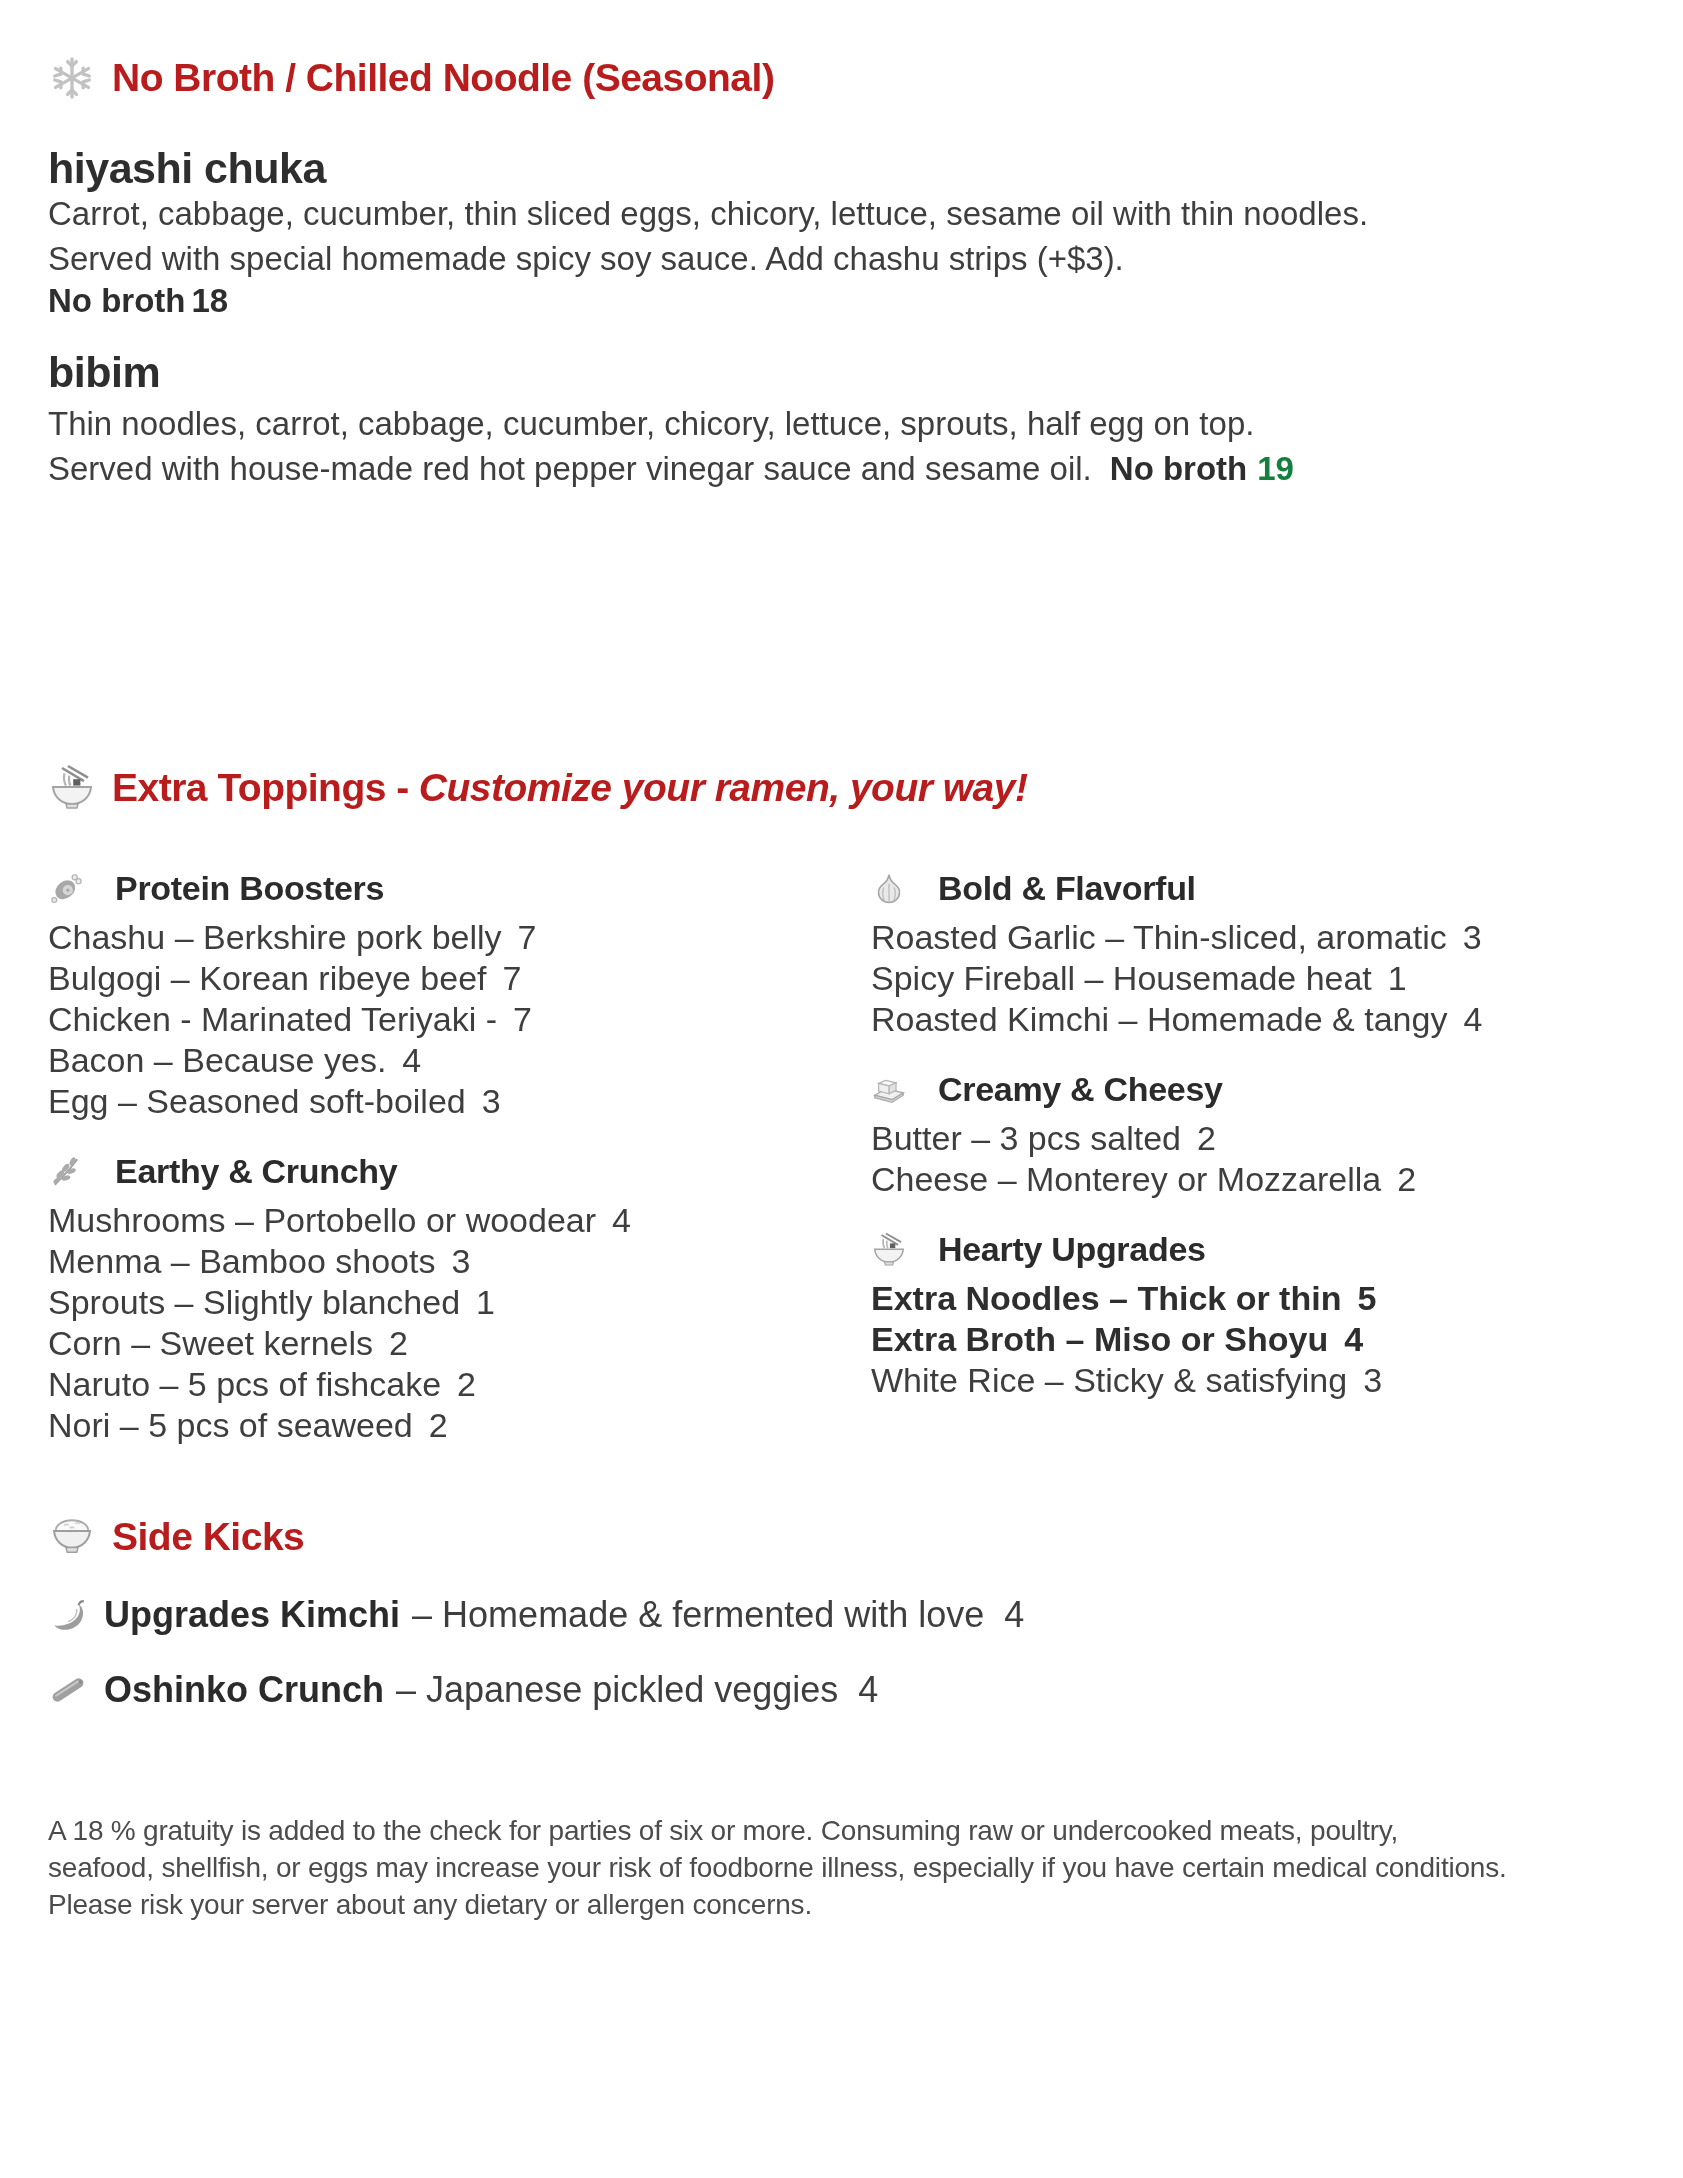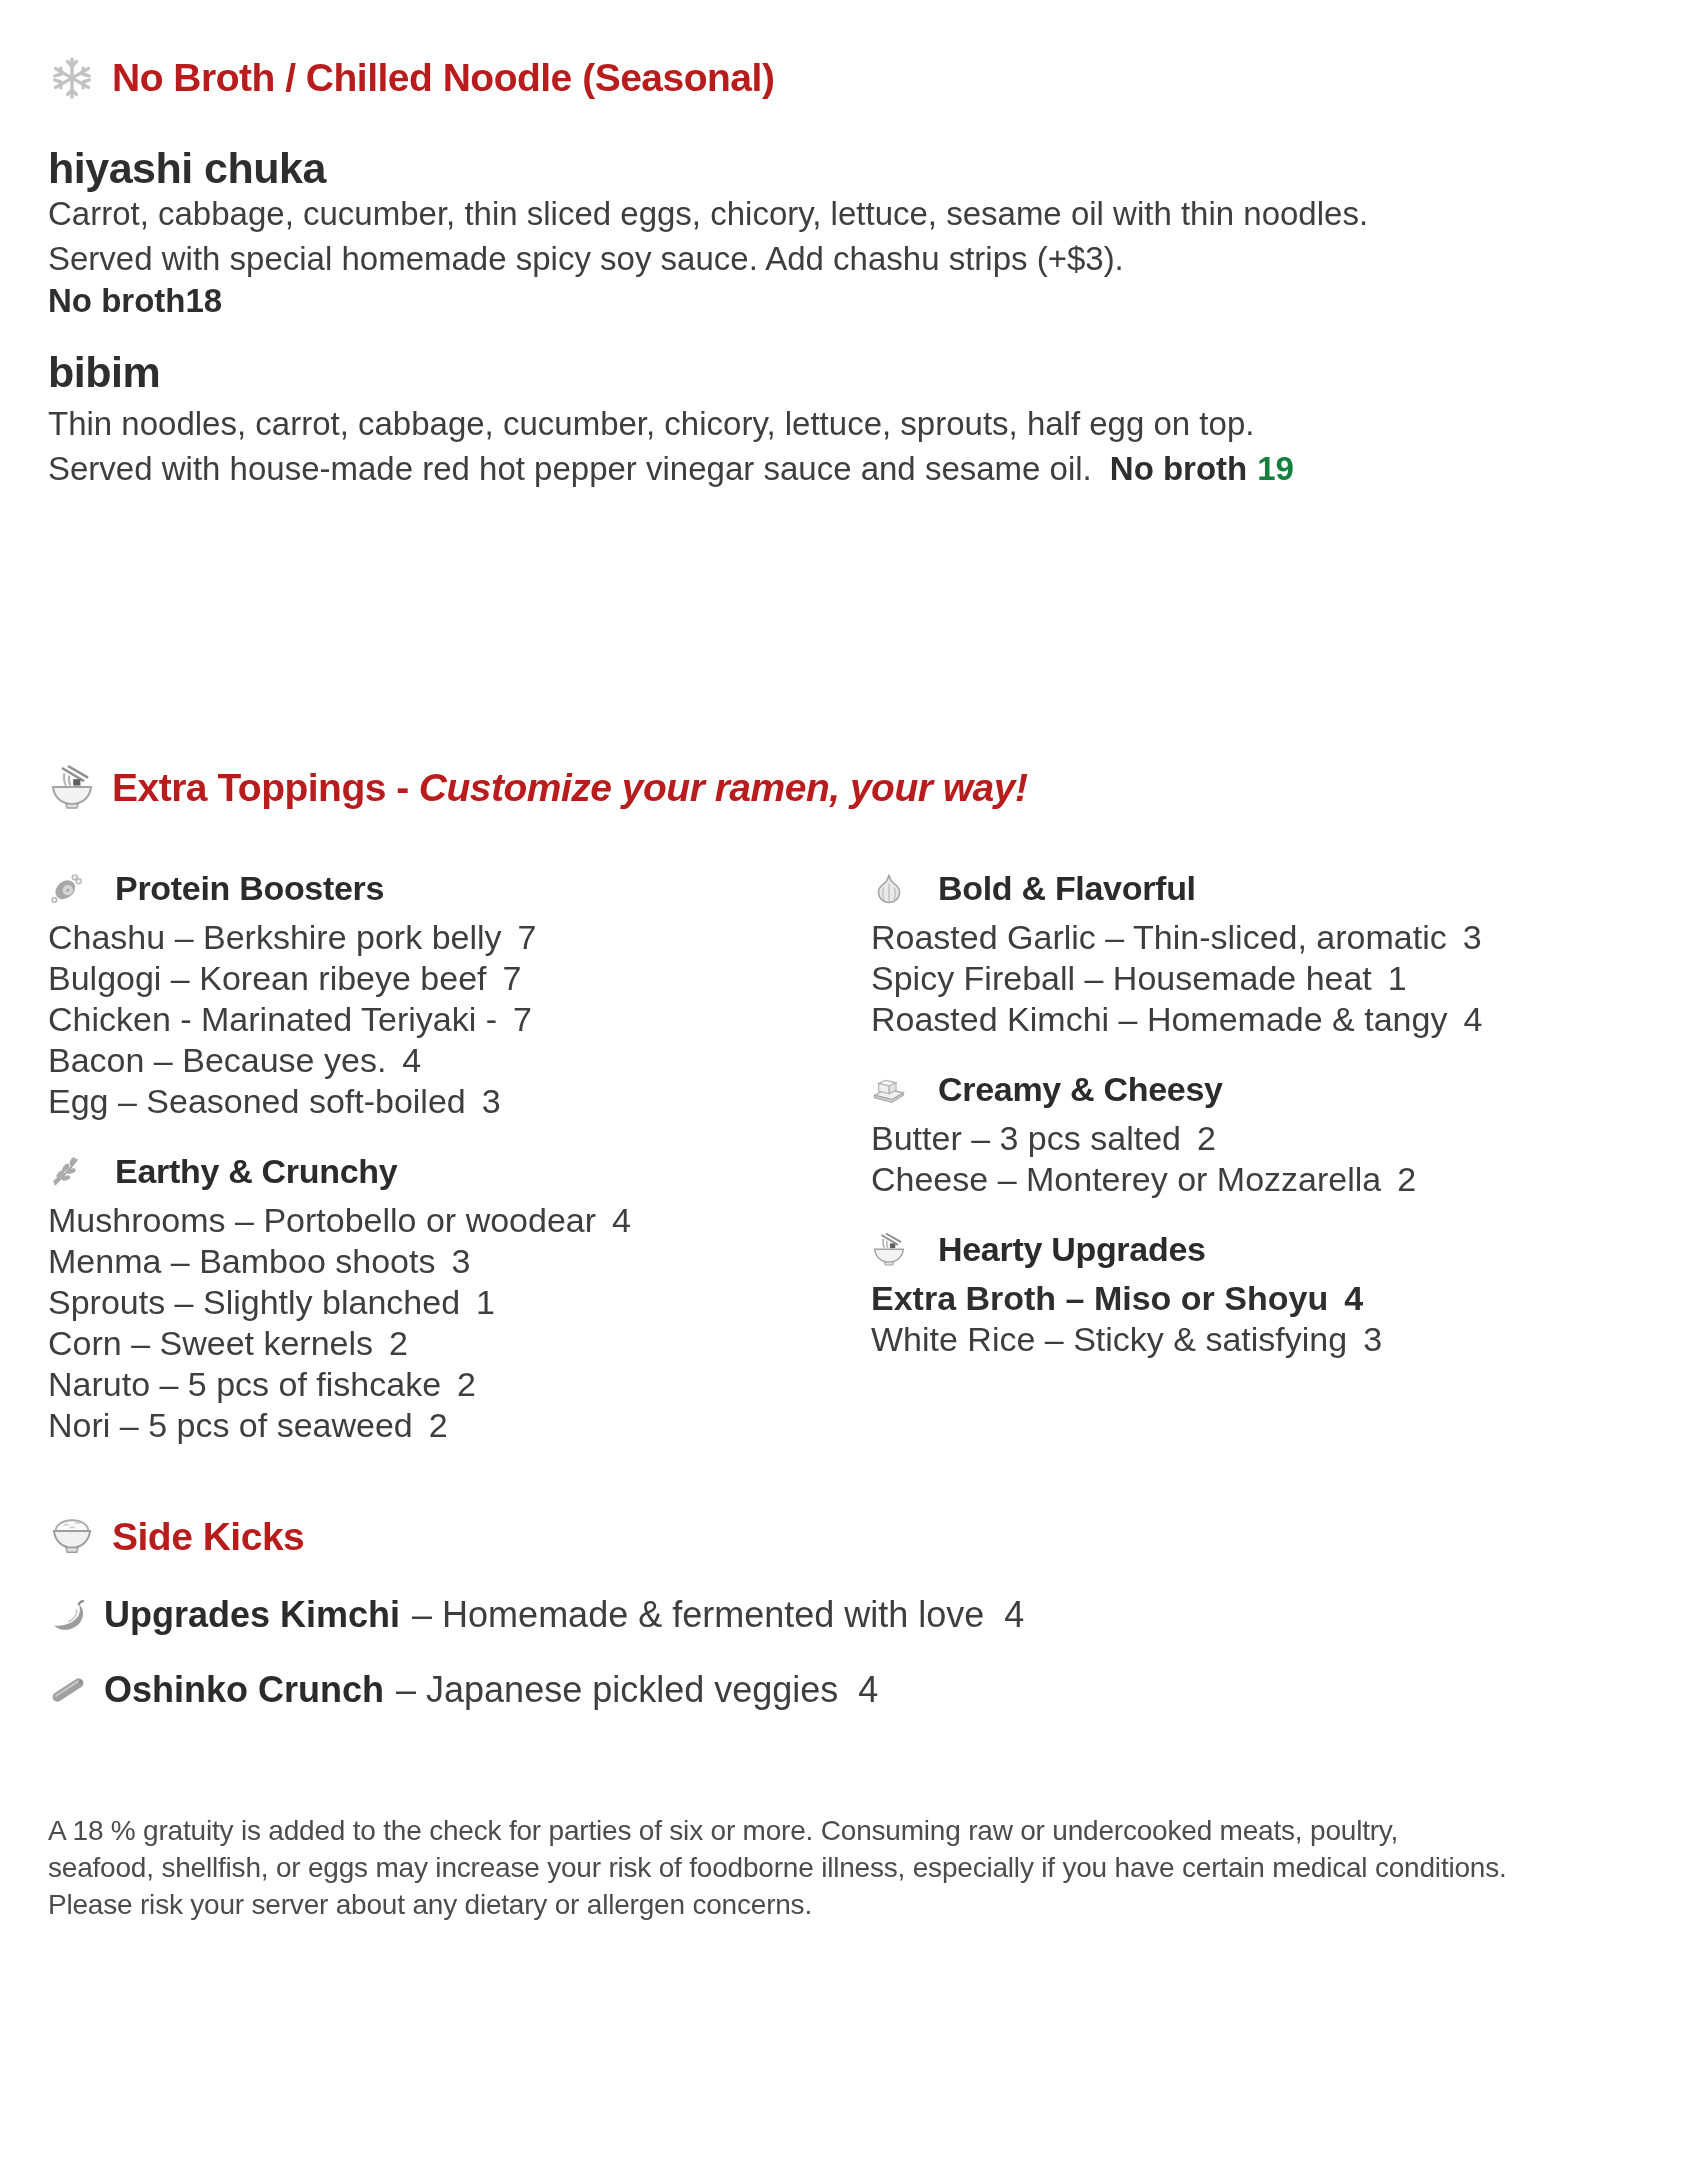--- a/index.html
+++ b/index.html
@@ -7,21 +7,21 @@
     position:relative;width:1683px;height:2178px;background:#ffffff;overflow:hidden;
     font-family:"Liberation Sans", sans-serif;color:#3e3e3e;
   }
   .abs{position:absolute;left:48px;}
   .h1-row{display:flex;align-items:center;gap:16px;}
   .h1{font-size:39px;font-weight:700;color:#b91c1c;letter-spacing:-0.5px;white-space:nowrap;}
   .h1-italic{font-style:italic;margin-left:10px;}
   .dish-name{font-size:43px;font-weight:700;color:#2e2e2e;letter-spacing:-0.5px;}
   .body-line{font-size:33px;line-height:45px;color:#3e3e3e;white-space:nowrap;}
   .price-line{font-size:33px;font-weight:700;color:#2e2e2e;}
-  .price-gap{margin-left:0;}
+  .price-gap{margin-left:6px;}
   .inline-label{font-weight:700;color:#2e2e2e;margin-left:18px;}
   .inline-num{font-weight:700;color:#15803d;margin-left:10px;}
   .col{position:absolute;top:869px;}
   .col-left{left:48px;width:792px;}
   .col-right{left:871px;width:782px;}
   .group + .group{margin-top:30px;}
   .group-title-row{display:flex;align-items:center;gap:31px;margin-bottom:9px;}
   .group-title{font-size:34px;font-weight:700;color:#2b2b2b;letter-spacing:-0.3px;white-space:nowrap;}
   .gitem{font-size:34px;line-height:41px;color:#3e3e3e;white-space:nowrap;}
   .gitem .price{margin-left:16px;}
@@ -180,20 +180,21 @@
             <line x1="7" y1="2" x2="18" y2="8.6" stroke="#8f8f8f" stroke-width="1.3"></line>
             <line x1="10" y1="1" x2="20" y2="6.8" stroke="#8f8f8f" stroke-width="1.3"></line>
             <path d="M8.2 4.6c-.4 2.2-.2 4.4.8 6.2M10.6 5.8c-.3 1.8-.1 3.6.6 5" stroke="#b5b5b5" stroke-width="1.1"></path>
             <rect x="12.6" y="7.6" width="3.6" height="3.2" fill="#5f5f5f"></rect>
             <path d="M2.5 11.5h19c-.4 5-4.3 8.5-9.5 8.5s-9.1-3.5-9.5-8.5z" fill="#f3f3f3" stroke="#a3a3a3" stroke-width="1"></path>
             <path d="M9 20h6l-.5 2h-5z" fill="#e0e0e0" stroke="#a3a3a3" stroke-width="0.7"></path>
           </svg>
         </span>
         <span class="group-title">Hearty Upgrades</span>
       </div>
+      <div class="gitem bold"><span>Extra Noodles – Thick or thin</span><span class="price">5</span></div>
       <div class="gitem bold"><span>Extra Broth – Miso or Shoyu</span><span class="price">4</span></div>
       <div class="gitem"><span>White Rice – Sticky &amp; satisfying</span><span class="price">3</span></div>
     </div>
 
   </div>
 
   <div class="abs h1-row" style="top:1513px;">
     <span class="icon h1-icon">
       <svg viewBox="0 0 24 24" fill="none">
         <path d="M12 3.6c4.6 0 8.2 2.3 8.2 5.4H3.8c0-3.1 3.6-5.4 8.2-5.4z" fill="#fafafa" stroke="#ababab" stroke-width="1"></path>

